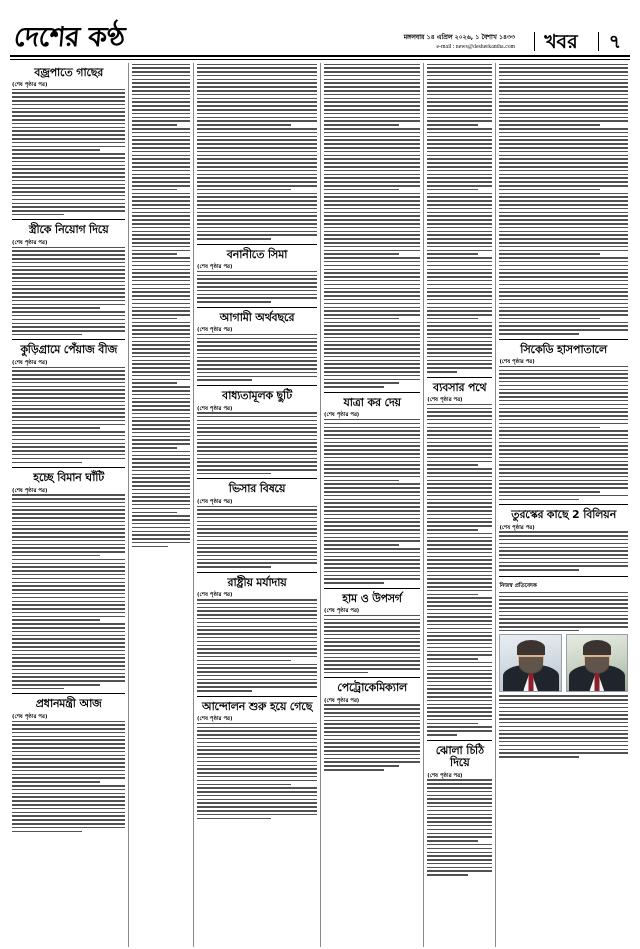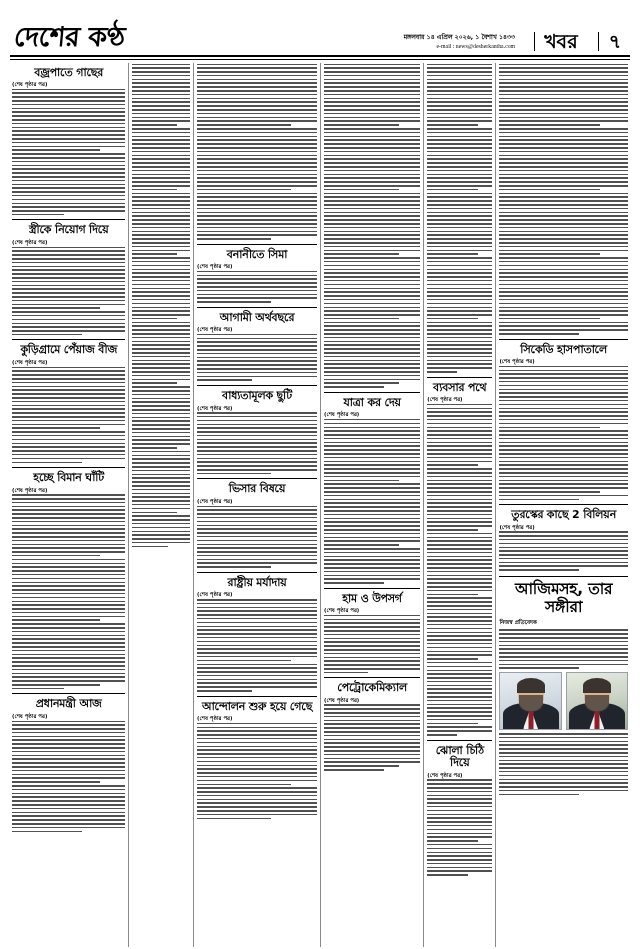--- a/index.html
+++ b/index.html
@@ -1275,21 +1275,20 @@
             <div class="ln"></div>
             <div class="ln"></div>
             <div class="ln"></div>
             <div class="ln"></div>
             <div class="ln"></div>
             <div class="ln short"></div>
           </div>
         </div>
 
       <div class="hr-art-thick"></div>
-      <div class="hl hl-xl">আজিমসহ, তার সঙ্গীরা</div>
       <div class="byline">নিজস্ব প্রতিবেদক</div>
       <div class="body">
           <div class="ln"></div>
           <div class="ln"></div>
           <div class="ln"></div>
           <div class="ln"></div>
           <div class="ln"></div>
           <div class="ln"></div>
           <div class="ln"></div>
           <div class="ln"></div>

